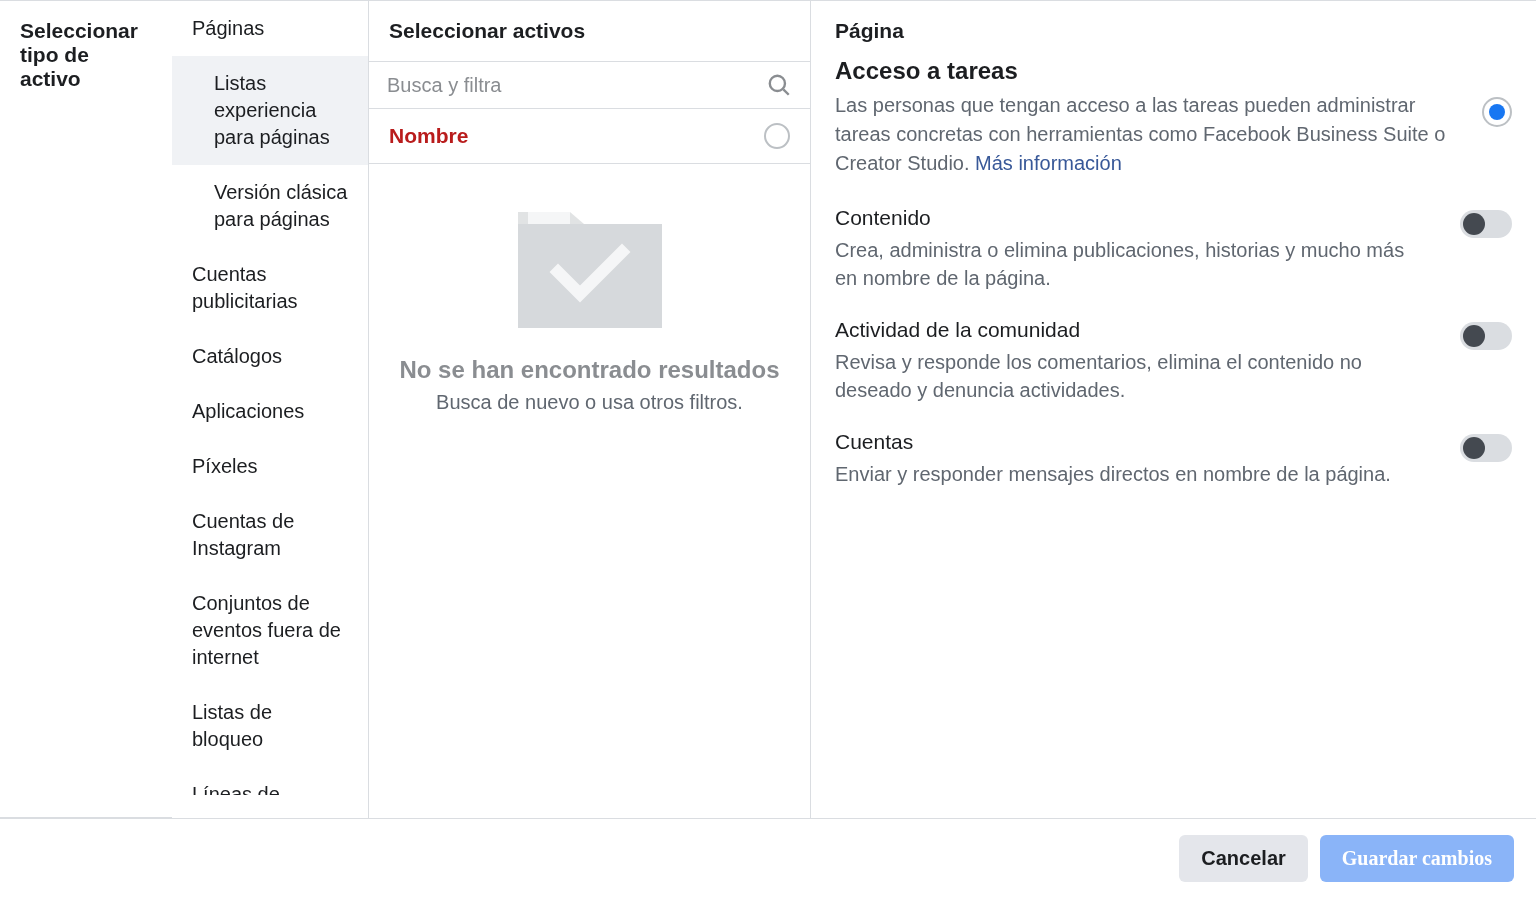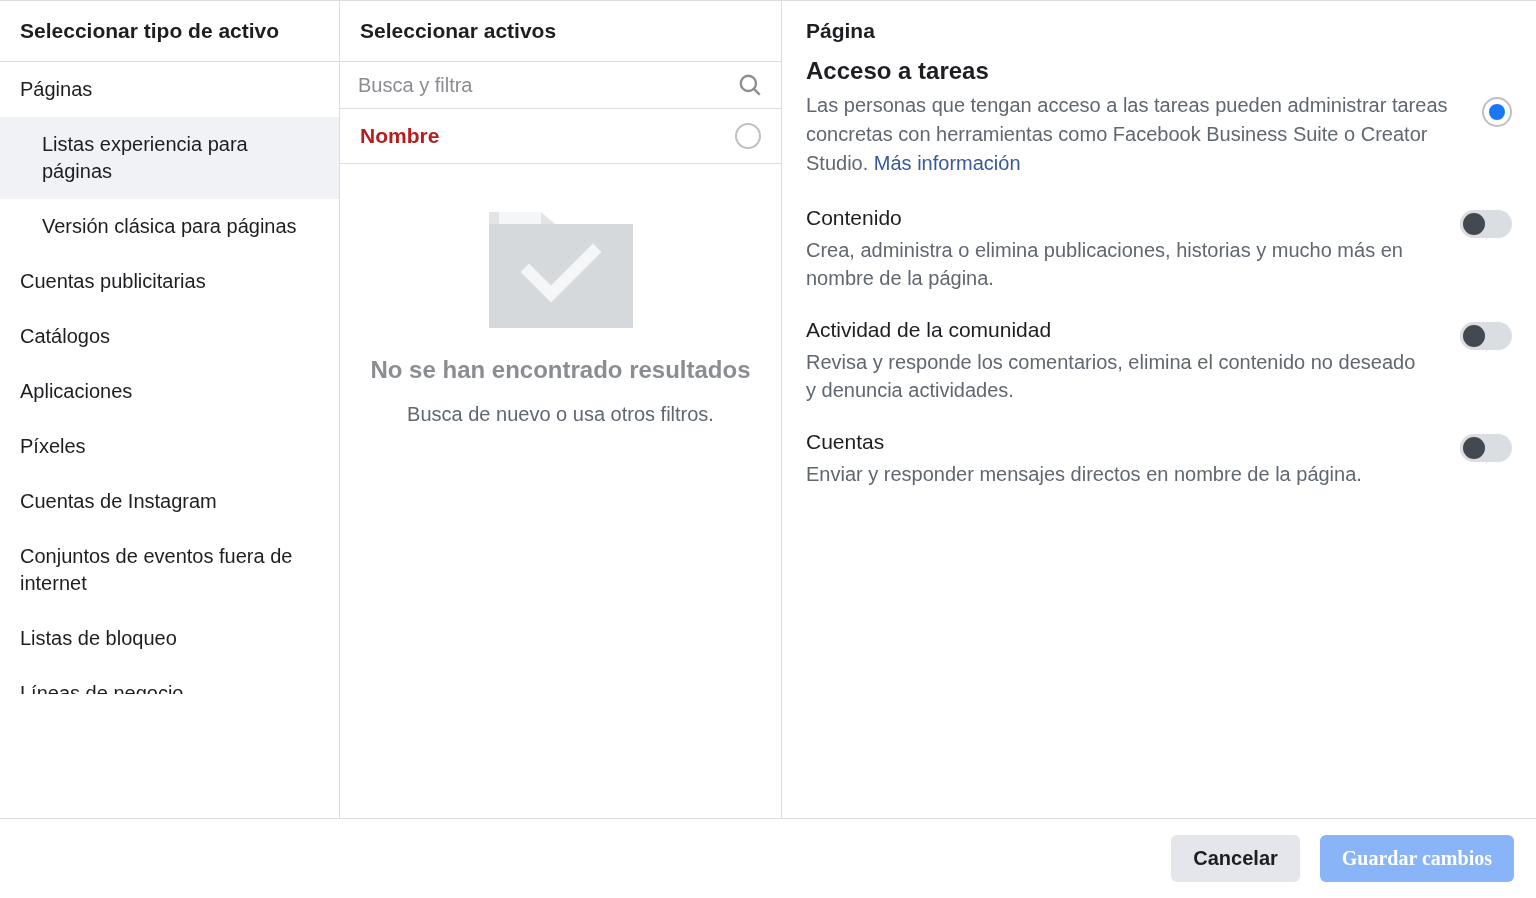--- a/index.html
+++ b/index.html
@@ -42,25 +42,25 @@
       padding: 4px 8px;
     }
     .body {
       flex: 1;
       display: flex;
       border-top: 1px solid #dadde1;
       overflow: hidden;
     }
     
     .col1 {
-      width: 340px;
+      width: 369px;
       border-right: 1px solid #dadde1;
       overflow-y: auto;
       display: flex;
-      flex-direction: column;
+      flex-direction: row;
     }
     .col-header {
       padding: 18px 20px;
       border-bottom: 1px solid #dadde1;
       font-size: 21px;
       font-weight: 700;
       color: #1c1e21;
     }
     .asset-list {
       display: flex;
@@ -145,21 +145,21 @@
     .folder-icon {
       width: 160px;
       height: 140px;
       margin-bottom: 20px;
     }
     .no-results-title {
       font-size: 24px;
       font-weight: 700;
       color: #8a8d91;
       line-height: 1.3;
-      margin-bottom: 18px;
+      margin-bottom: 6px;
       padding: 0 30px;
     }
     .no-results-sub {
       font-size: 20px;
       color: #606770;
       padding: 0 30px;
     }
     
     .col3 {
       flex: 1;
@@ -253,21 +253,21 @@
       position: absolute;
       top: 3px;
       left: 3px;
     }
     
     .footer {
       border-top: 1px solid #dadde1;
       padding: 16px 22px;
       display: flex;
       justify-content: flex-end;
-      gap: 20px;
+      gap: 12px;
       background: #fff;
     }
     .btn {
       padding: 12px 22px;
       border-radius: 6px;
       font-size: 20px;
       font-weight: 600;
       border: none;
       cursor: pointer;
     }

